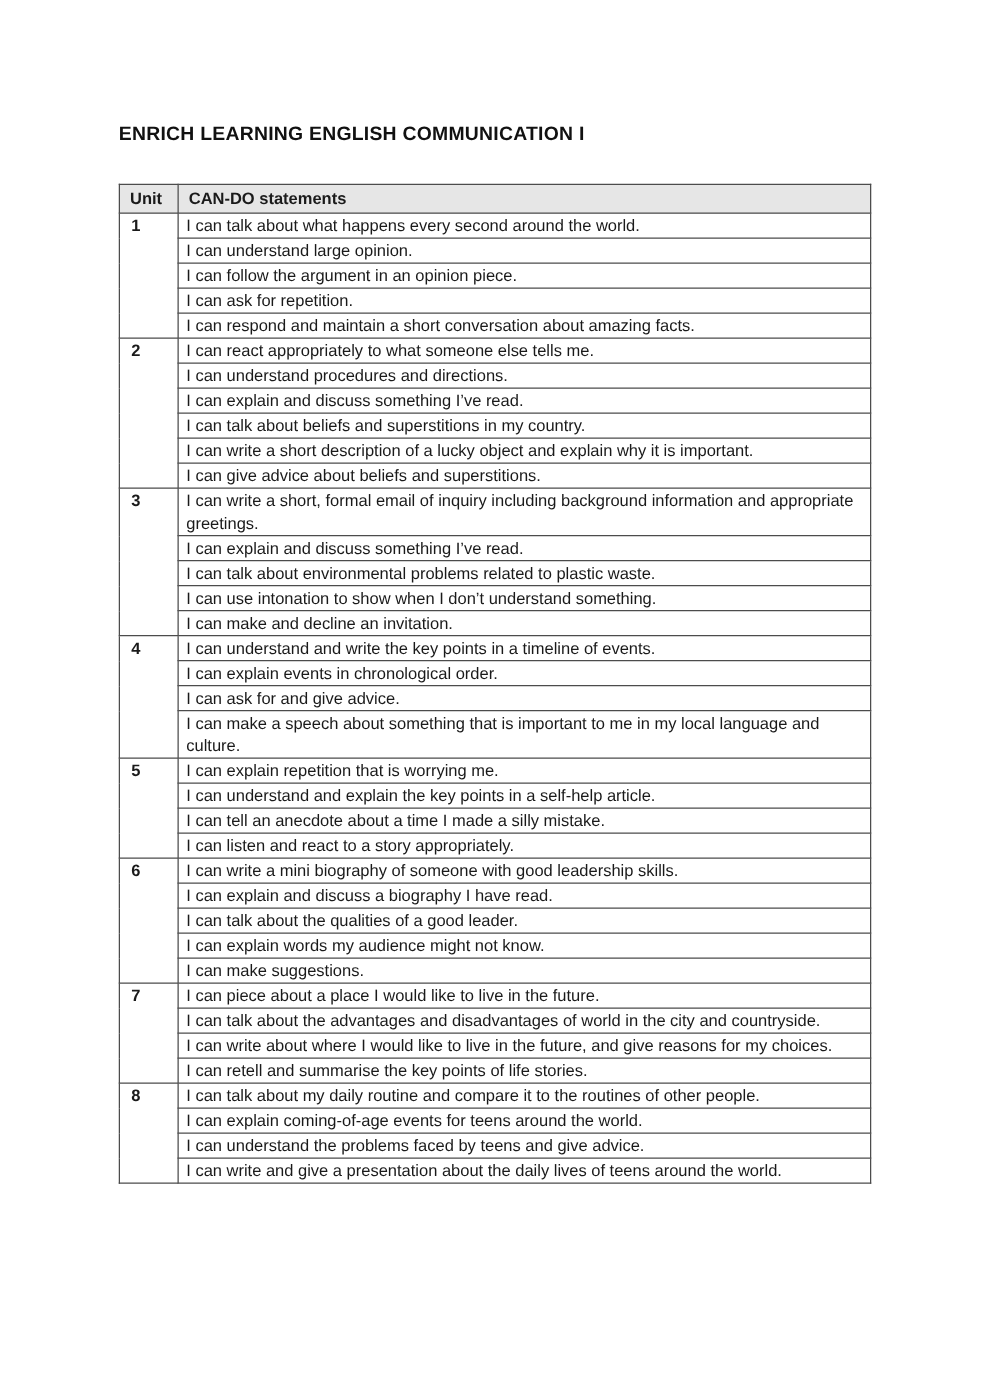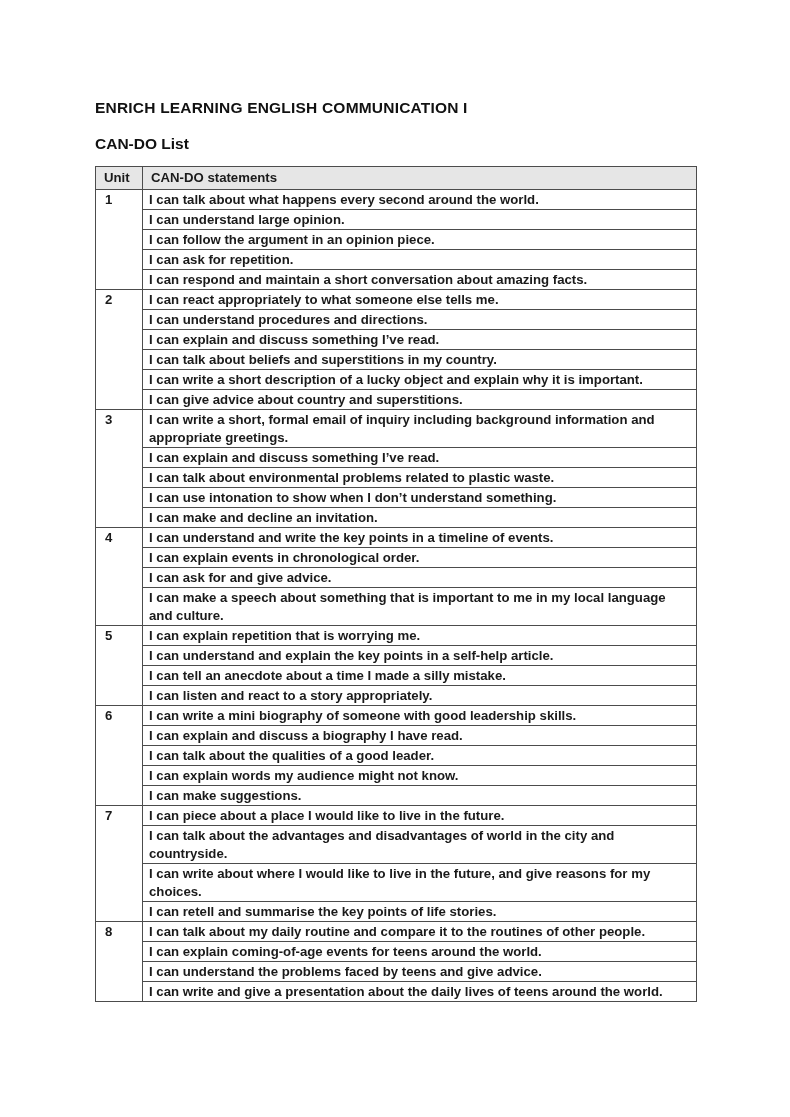--- a/index.html
+++ b/index.html
@@ -29,21 +29,21 @@
     color: #111111;
   }
   .doc-subtitle {
     font-size: 15.5px;
     font-weight: bold;
     line-height: 19px;
     margin-top: 17px;
     color: #111111;
   }
   table.cando {
-    margin-top: 13px;
+    margin-top: 30px;
     width: 602px;
     border-collapse: collapse;
     table-layout: fixed;
   }
   table.cando th, table.cando td {
     border: 1px solid #4c4c4c;
     font-size: 13.2px;
     vertical-align: top;
     line-height: 18px;
   }
@@ -56,32 +56,30 @@
     font-size: 13.6px;
     padding: 2px 4px 2px 8px;
   }
   td.unit-cell {
     font-weight: bold;
     padding: 1px 4px 1px 9px;
     font-size: 13.6px;
   }
   td.stmt-cell {
     padding: 0.5px 6px 0.5px 6px;
-    font-weight: bold;
   }
 </style>
 </head>
 <body>
 
 <div class="page">
   <div class="content">
 
     <div class="doc-title">ENRICH LEARNING ENGLISH COMMUNICATION I</div>
 
-    <div class="doc-subtitle">CAN-DO List</div>
 
     <table class="cando">
       <thead>
         <tr>
           <th class="col-unit">Unit</th>
           <th class="col-stmt">CAN-DO statements</th>
         </tr>
       </thead>
       <tbody id="cando-body">
 
@@ -111,21 +109,21 @@
           <tr>
             <td class="stmt-cell">I can explain and discuss something I’ve read.</td>
           </tr>
           <tr>
             <td class="stmt-cell">I can talk about beliefs and superstitions in my country.</td>
           </tr>
           <tr>
             <td class="stmt-cell">I can write a short description of a lucky object and explain why it is important.</td>
           </tr>
           <tr>
-            <td class="stmt-cell">I can give advice about country and superstitions.</td>
+            <td class="stmt-cell">I can give advice about beliefs and superstitions.</td>
           </tr>
           <tr>
             <td class="unit-cell" rowspan="5">3</td>
             <td class="stmt-cell">I can write a short, formal email of inquiry including background information and appropriate greetings.</td>
           </tr>
           <tr>
             <td class="stmt-cell">I can explain and discuss something I’ve read.</td>
           </tr>
           <tr>
             <td class="stmt-cell">I can talk about environmental problems related to plastic waste.</td>

